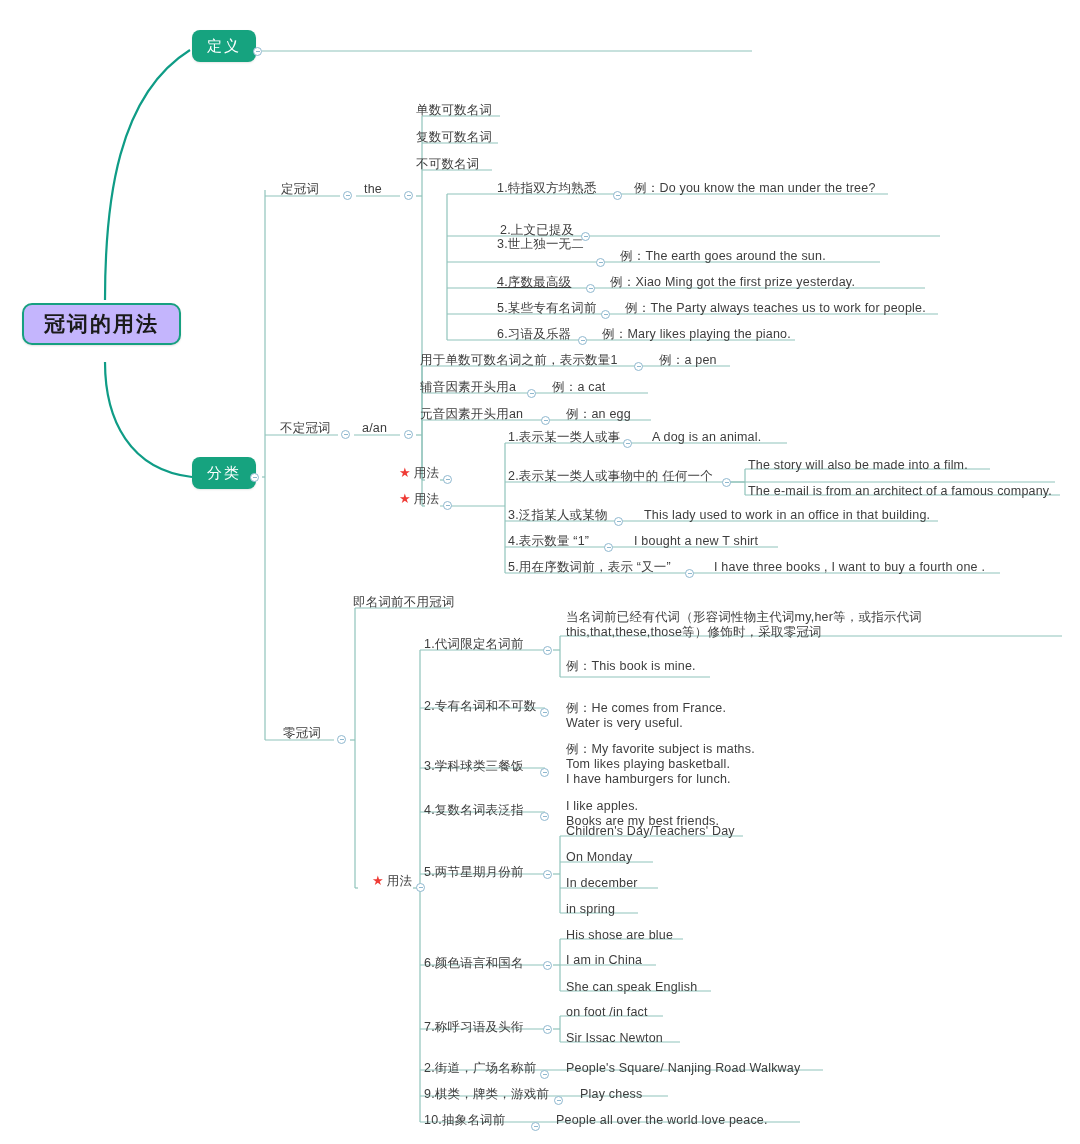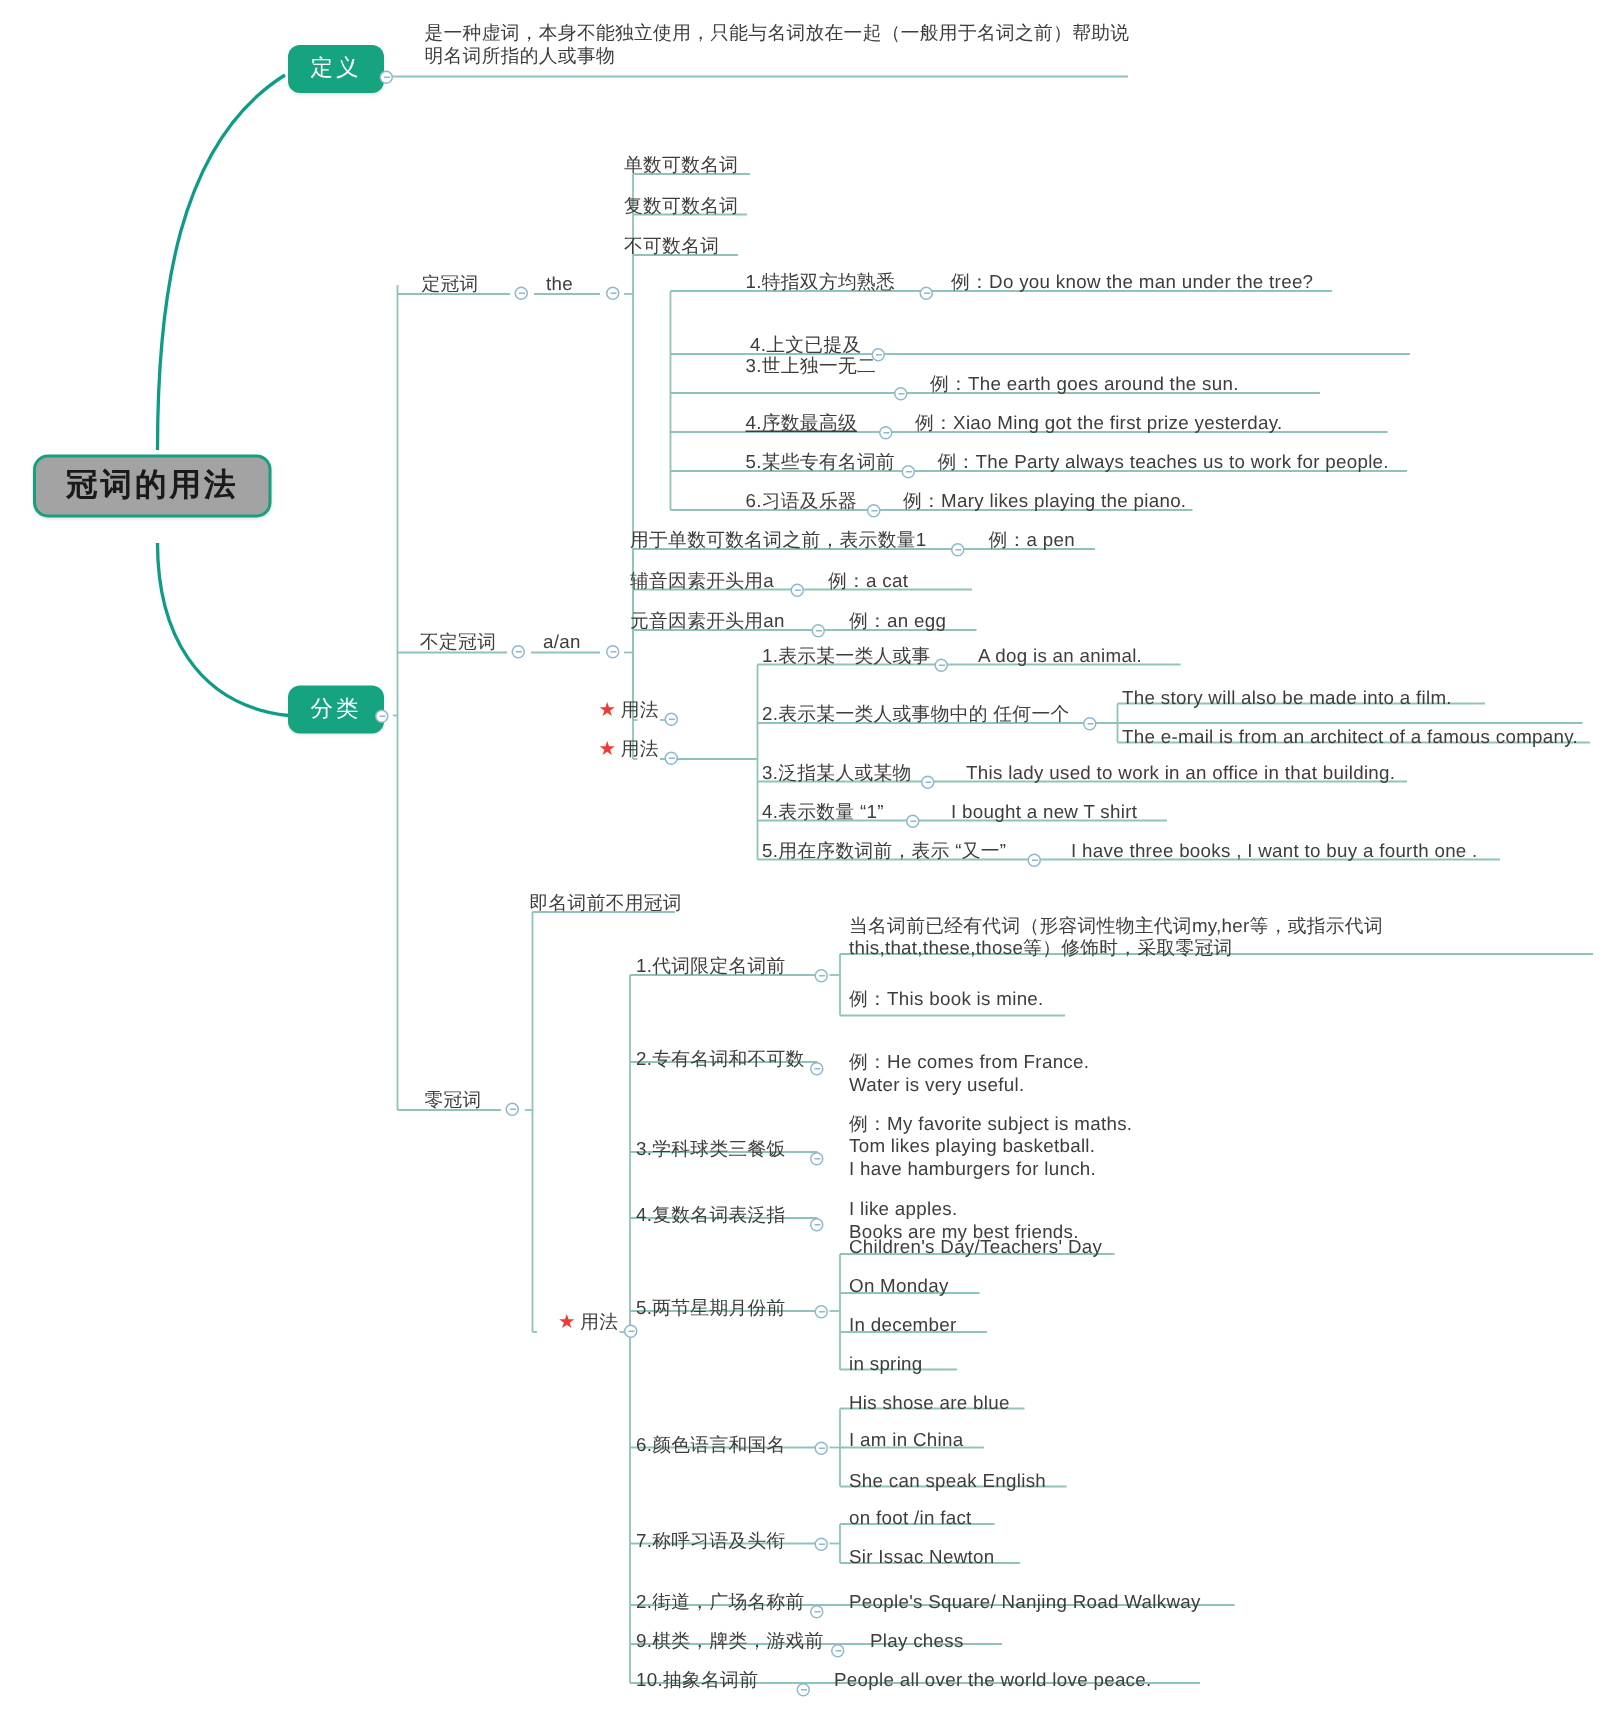--- a/index.html
+++ b/index.html
@@ -21,21 +21,21 @@
     position:absolute;
     white-space:nowrap;
     color:#3d3d3d;
     font-size:12.5px;
     line-height:15px;
     letter-spacing:.2px;
   }
   .node.multi{white-space:normal;}
 
   .root{
-    background:#a3a3a3;
+    background:#c4b5fd;
     border:2.5px solid #17a080;
     border-radius:10px;
     color:#1a1a1a;
     font-weight:bold;
     font-size:21px;
     letter-spacing:2px;
     padding:11px 20px 12px 20px;
     box-shadow:0 1px 2px rgba(0,0,0,.12);
   }
   .branch{
@@ -178,23 +178,20 @@
 
   <div class="node root" style="left:22px;top:303px;">
     <span>冠词的用法</span>
   </div>
 
   <div class="node branch" style="left:192px;top:30px;">
     <span>定义</span>
   </div>
   <div class="dot" style="left:253px;top:47px;"></div>
 
-  <div class="node multi" style="left:283px;top:15px;width:480px;">
-    <span>是一种虚词，本身不能独立使用，只能与名词放在一起（一般用于名词之前）帮助说明名词所指的人或事物</span>
-  </div>
 
   <div class="node branch" style="left:192px;top:457px;">
     <span>分类</span>
   </div>
   <div class="dot" style="left:250px;top:473px;"></div>
 
   <div class="node" style="left:281px;top:182px;">
     <span>定冠词</span>
   </div>
   <div class="dot" style="left:343px;top:191px;"></div>
@@ -215,21 +212,21 @@
   </div>
   <div class="dot" style="left:443px;top:475px;"></div>
 
   <div class="node" style="left:497px;top:181px;">
     <span>1.特指双方均熟悉</span></div>
   <div class="dot" style="left:613px;top:191px;"></div>
   <div class="node ex" style="left:634px;top:181px;">
     <span>例：Do you know the man under the tree?</span></div>
 
   <div class="node" style="left:500px;top:223px;">
-    <span>4.上文已提及</span></div>
+    <span>2.上文已提及</span></div>
   <div class="dot" style="left:581px;top:232px;"></div>
 
   <div class="node" style="left:497px;top:237px;">
     <span>3.世上独一无二</span></div>
   <div class="dot" style="left:596px;top:258px;"></div>
   <div class="node ex" style="left:620px;top:249px;">
     <span>例：The earth goes around the sun.</span></div>
 
   <div class="node" style="left:497px;top:275px;text-decoration:underline;">
     <span>4.序数最高级</span></div>

